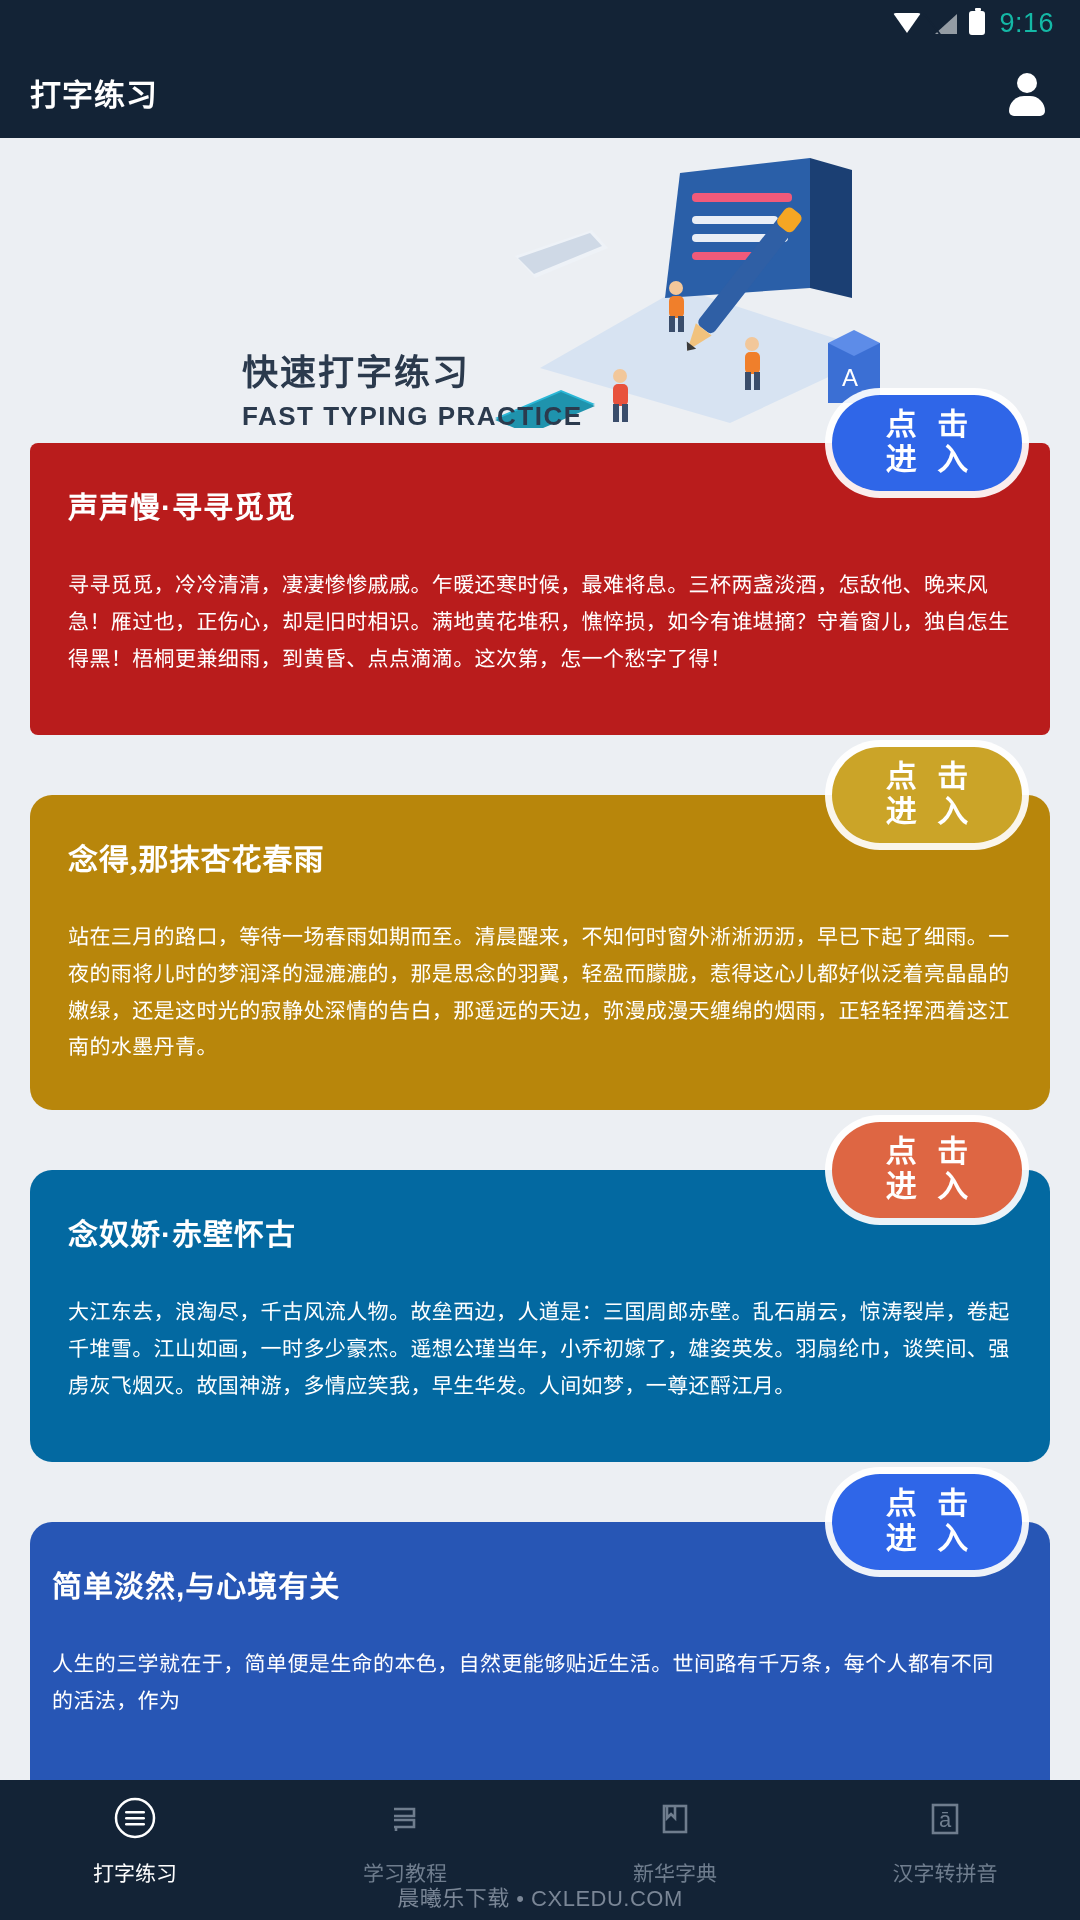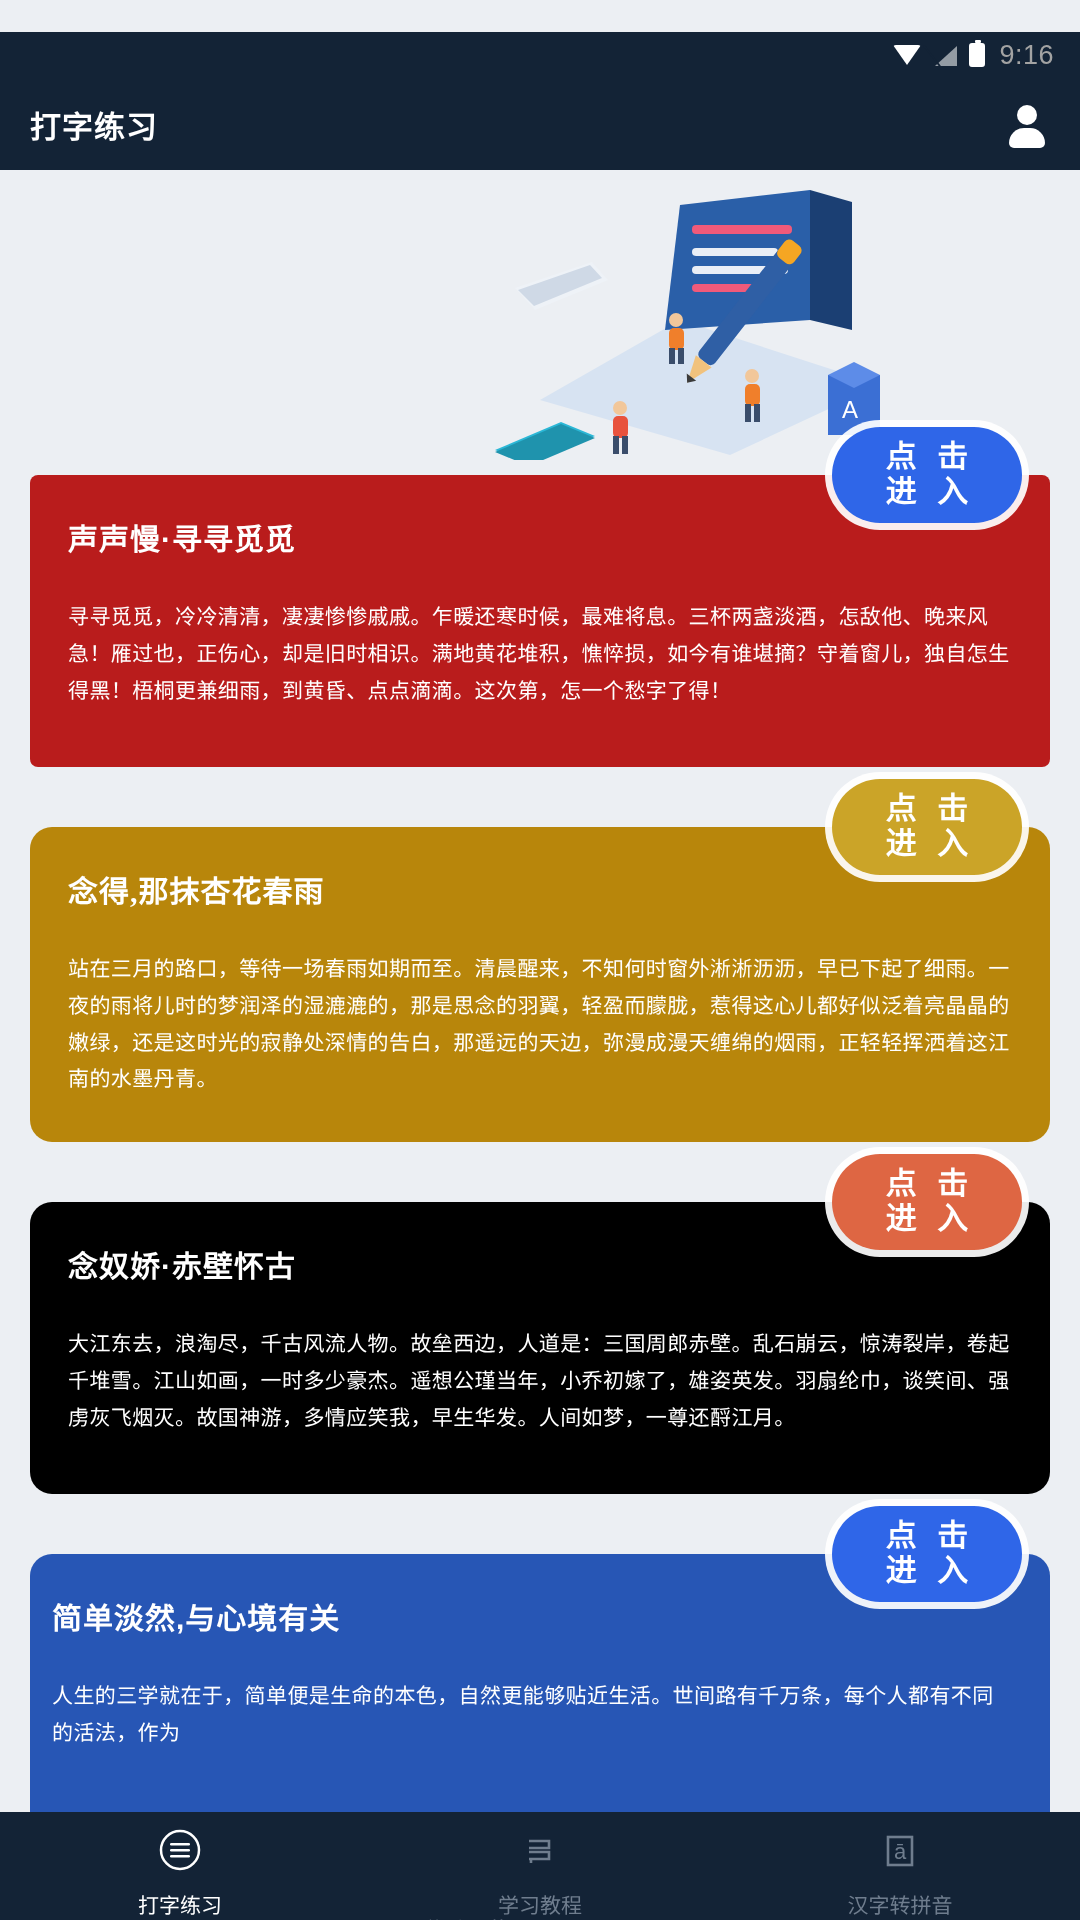--- a/index.html
+++ b/index.html
@@ -6,23 +6,23 @@
   html, body {
     width: 1080px; height: 1920px;
     font-family: "Liberation Sans", "DejaVu Sans", sans-serif;
     background: #eceff3;
     overflow: hidden;
   }
   .phone { position: relative; width: 1080px; height: 1920px; background: #eceff3; }
 
   
   .statusbar {
-    height: 46px; background: #132336; color: #a3a3a3;
+    height: 46px; background: #132336; color: #14b8a6;
     display: flex; align-items: center; justify-content: flex-end;
-    padding-right: 26px; gap: 14px; margin-top: 32px;
+    padding-right: 26px; gap: 14px;
   }
   .statusbar .icons { display: flex; align-items: center; gap: 12px; }
   .status-clock { font-size: 27px; font-weight: 500; letter-spacing: .5px; }
   .ic { display: inline-block; }
   .wifi { width: 28px; height: 20px; position: relative; }
   .wifi::before {
     content: ""; position: absolute; left: 0; top: 0;
     width: 0; height: 0; border-left: 14px solid transparent;
     border-right: 14px solid transparent; border-top: 20px solid #fff;
     border-radius: 3px;
@@ -82,21 +82,21 @@
   .hero-art { position: absolute; right: 180px; top: 0; width: 420px; height: 290px; }
 
   
   .card-wrap { position: relative; margin: 0 30px 60px 30px; }
   .card {
     border-radius: 22px; padding: 40px 38px 44px 38px;
     color: #ffffff; min-height: 292px; position: relative;
   }
   .card.blue   { background: #b91c1c; border-radius: 8px; }
   .card.gold   { background: #b8860b; font-family: Liberation Serif, serif; }
-  .card.red    { background: #000000; }
+  .card.red    { background: #0369a1; }
   .card.blue2  { background: #2756b5; padding-left: 22px; }
   .card-title {
     font-size: 30px; font-weight: 700; letter-spacing: 1px; margin-bottom: 32px;
   }
   .card-body {
     font-size: 21px; line-height: 1.75; letter-spacing: .4px; color: #ffffff; margin-top: 40px;
   }
   
   .enter-badge {
     position: absolute; right: 28px; top: -48px;
@@ -193,20 +193,24 @@
           <rect x="189" y="178" width="6" height="16" fill="#3a4d6b"></rect>
           <rect x="198" y="178" width="6" height="16" fill="#3a4d6b"></rect>
         </g>
         <g>
           <circle cx="272" cy="206" r="7" fill="#f2c79a"></circle>
           <rect x="265" y="214" width="15" height="22" rx="5" fill="#f07f2b"></rect>
           <rect x="265" y="234" width="6" height="18" fill="#3a4d6b"></rect>
           <rect x="274" y="234" width="6" height="18" fill="#3a4d6b"></rect>
         </g>
       </svg>
+      <div class="hero-text" style="top:205px;">
+        <div class="hero-cn">快速打字练习</div>
+        <div class="hero-en">FAST TYPING PRACTICE</div>
+      </div>
     </div>
 
     <div class="card-wrap">
       <div class="enter-badge blue">
         <span>点 击</span>
         <span>进 入</span>
       </div>
       <div class="card blue">
         <div class="card-title">声声慢·寻寻觅觅</div>
         <div class="card-body">寻寻觅觅，冷冷清清，凄凄惨惨戚戚。乍暖还寒时候，最难将息。三杯两盏淡酒，怎敌他、晚来风急！雁过也，正伤心，却是旧时相识。满地黄花堆积，憔悴损，如今有谁堪摘？守着窗儿，独自怎生得黑！梧桐更兼细雨，到黄昏、点点滴滴。这次第，怎一个愁字了得！</div>
@@ -270,20 +274,29 @@
             <path d="M11 24 h20 v7 h-20"></path>
             <path d="M13 31 v4"></path>
           </g>
         </svg>
       </span>
       <span>学习教程</span>
     </div>
     <div class="nav-item">
       <span class="nav-glyph">
         <svg width="44" height="44" viewBox="0 0 44 44">
+          <rect x="11" y="10" width="22" height="26" fill="none" stroke="#6f7d8e" stroke-width="2.6"></rect>
+          <path d="M22 10 v12 l-4 -4 l-4 4 v-12" fill="none" stroke="#6f7d8e" stroke-width="2.6"></path>
+        </svg>
+      </span>
+      <span>新华字典</span>
+    </div>
+    <div class="nav-item">
+      <span class="nav-glyph">
+        <svg width="44" height="44" viewBox="0 0 44 44">
           <rect x="10" y="9" width="24" height="28" fill="none" stroke="#6f7d8e" stroke-width="2.6"></rect>
           <text x="22" y="31" text-anchor="middle" font-size="22" fill="#6f7d8e" font-family="Liberation Sans, sans-serif">ā</text>
         </svg>
       </span>
       <span>汉字转拼音</span>
     </div>
     <div class="watermark">晨曦乐下载 • CXLEDU.COM</div>
   </div>
 
 </div>

